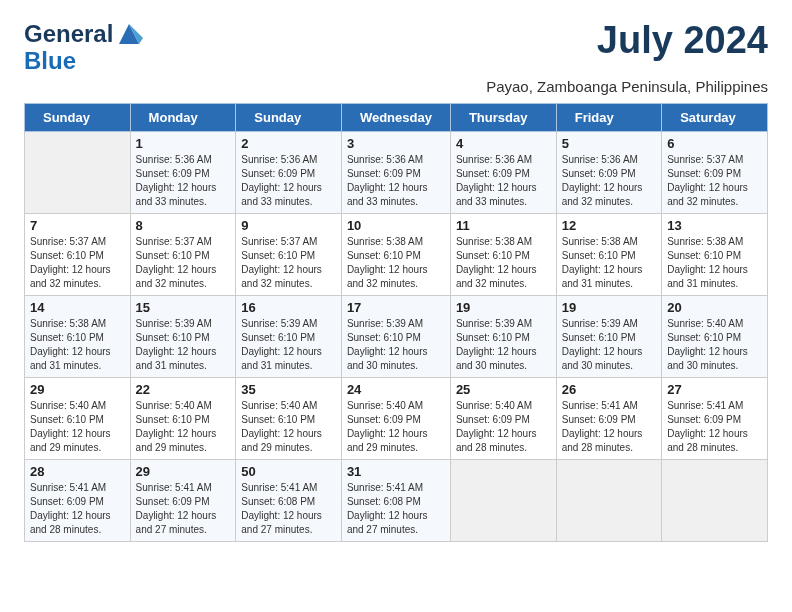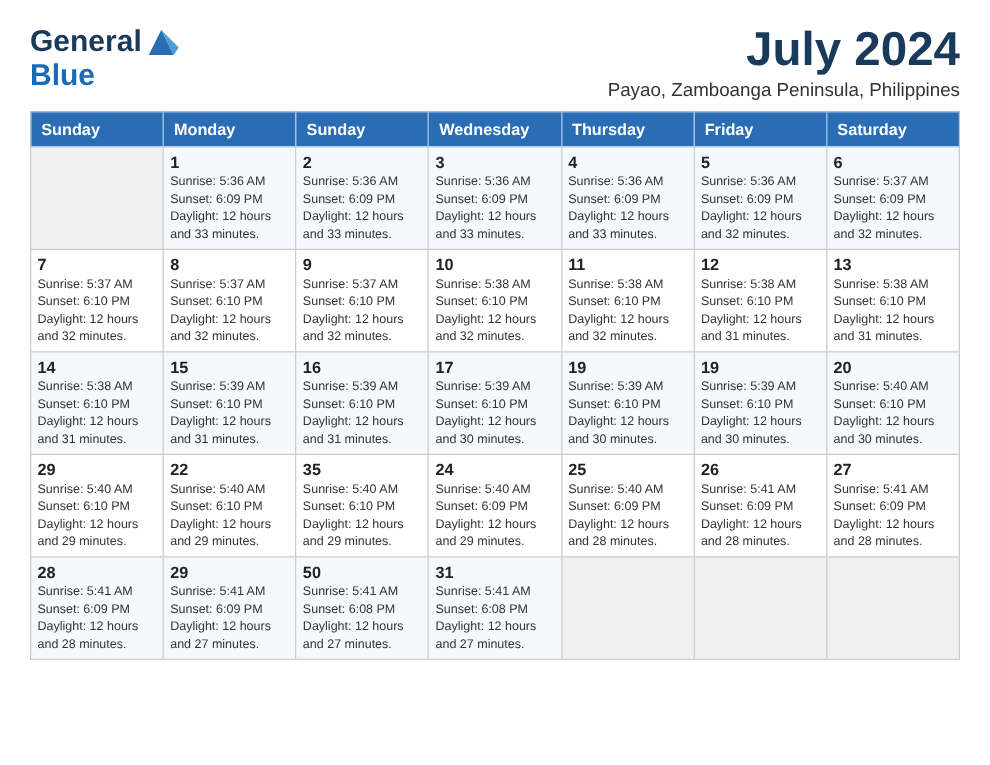--- a/index.html
+++ b/index.html
@@ -38,33 +38,33 @@
     }
     .month-year {
       font-size: 38px;
       font-weight: bold;
       color: #1a3a5c;
       line-height: 1.1;
     }
     .location {
       font-size: 15px;
       color: #333;
-      margin-top: 2px;
+      margin-top: 16px;
     }
     table {
       width: 100%;
       border-collapse: collapse;
       margin-top: 8px;
     }
     thead tr th {
       background: #2a6db5;
       color: #fff;
       font-size: 13px;
       font-weight: bold;
-      padding: 6px 8px;
+      padding: 6px 18px;
       text-align: left;
       border: 1px solid #aac4e0;
     }
     tbody tr td {
       border: 1px solid #ccc;
       vertical-align: top;
       padding: 4px 5px;
       font-size: 10.5px;
       color: #222;
       width: 14.28%;

